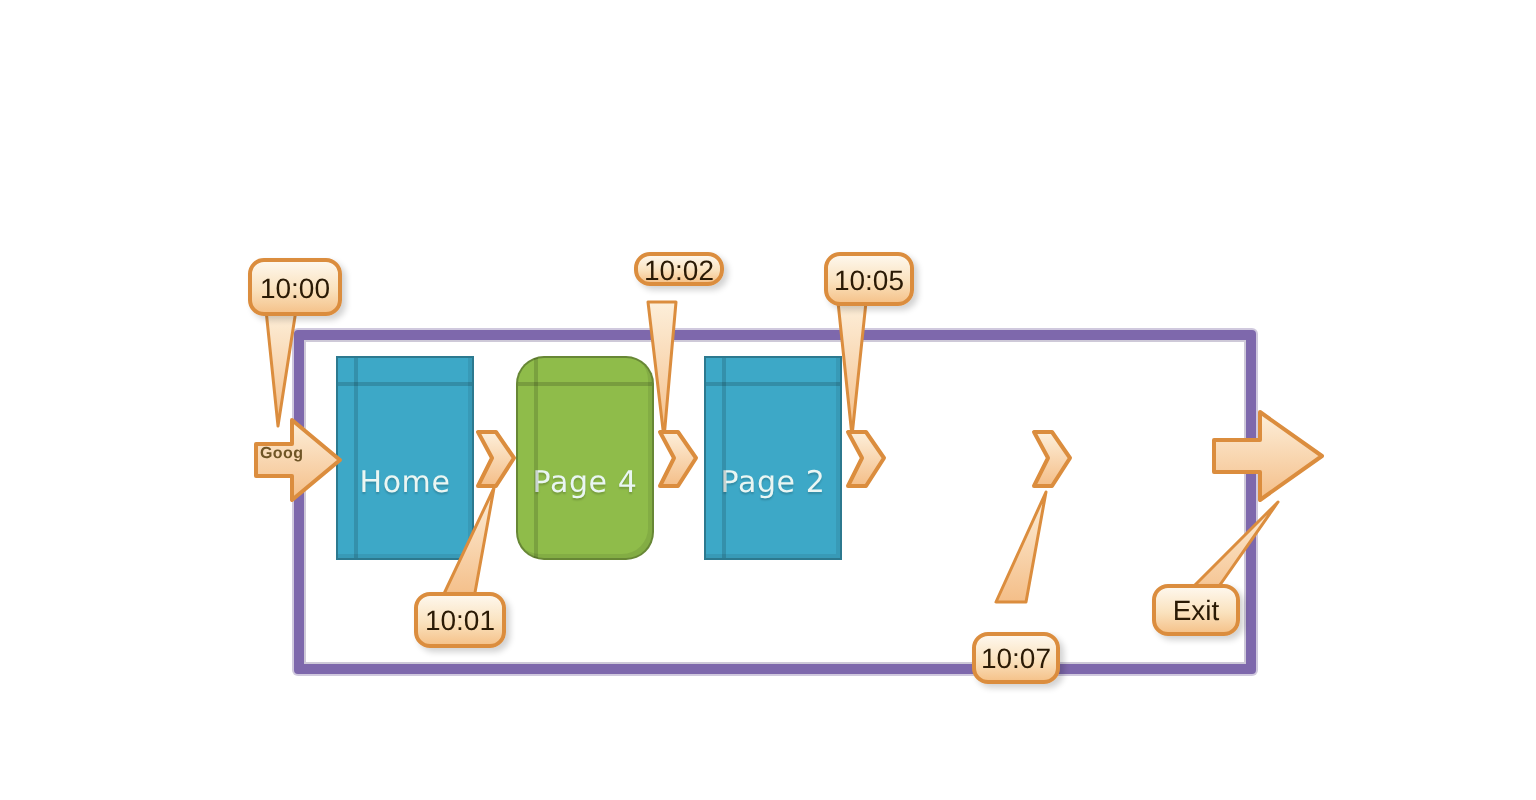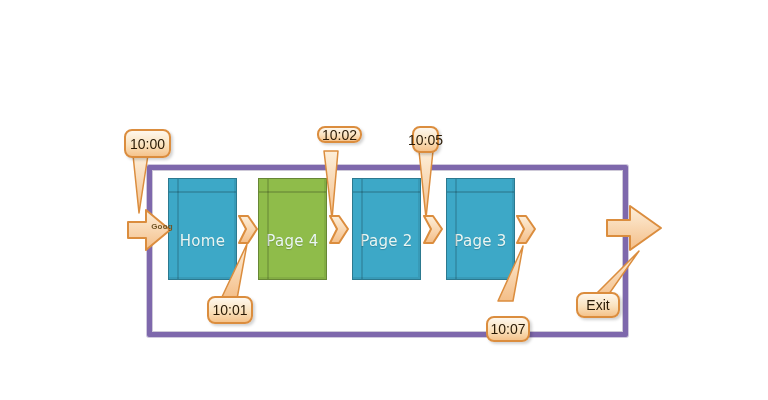--- a/index.html
+++ b/index.html
@@ -36,21 +36,21 @@
   .book {
     position: absolute;
     top: 178px;
     width: 69px; height: 102px;
     border: 1px solid rgba(0,0,0,0.28);
     box-shadow: inset -2px -2px 0 rgba(0,0,0,0.08);
     z-index: 2;
     display: flex; align-items: center; justify-content: center;
   }
   .book.teal  { background: var(--book-teal, #3DA8C7); }
-  .book.green { background: var(--book-green, #8FBC4A); }
+  .book.green { background: var(--book-green, #8FBC4A); border-radius: 14px; }
   .book::before { 
     content: ""; position: absolute; left: 0; right: 0; top: 12px;
     height: 2px; background: rgba(0,0,0,0.16);
   }
   .book::after { 
     content: ""; position: absolute; top: 0; bottom: 0; left: 8px;
     width: 2px; background: rgba(0,0,0,0.14);
   }
   .book-label {
     font-family: "DejaVu Sans", sans-serif;
@@ -92,44 +92,39 @@
     color: var(--callout-text, #2A1A05);
   }
   .entry-label {
     position: absolute;
     left: 130px; top: 222px;
     width: 32px;
     z-index: 4;
     font-size: 8px;
     font-weight: bold;
     color: #6F5526;
-    text-align: center;
     letter-spacing: 0.2px;
-    margin-left: 16px;
   }
 </style>
 </head>
 <body>
 
 <div class="stage">
 
 
   <div class="frame"></div>
 
   <div class="book teal" style="left:168px">
     <span class="book-label">Home</span>
   </div>
   <div class="book green" style="left:258px">
     <span class="book-label">Page 4</span>
   </div>
   <div class="book teal" style="left:352px">
     <span class="book-label">Page 2</span>
-  </div>
-  <div class="book teal" style="left:446px">
-    <span class="book-label">Page 3</span>
   </div>
 
   <svg class="overlay" viewBox="0 0 768 400">
     <defs>
       <linearGradient id="gPeach" x1="0" y1="0" x2="0" y2="1">
         <stop offset="0" stop-color="#FDEFDA"></stop>
         <stop offset="1" stop-color="#F4BE88"></stop>
       </linearGradient>
     </defs>
 
@@ -151,21 +146,21 @@
   </svg>
 
   <span class="entry-label">Goog</span>
 
   <div class="callout" style="left:124px; top:129px; width:47px; height:29px;">
     <span>10:00</span>
   </div>
   <div class="callout" style="left:317px; top:126px; width:45px; height:17px;">
     <span>10:02</span>
   </div>
-  <div class="callout" style="left:412px; top:126px; width:27px; height:27px;">
+  <div class="callout" style="left:412px; top:126px; width:45px; height:27px;">
     <span>10:05</span>
   </div>
   <div class="callout" style="left:207px; top:296px; width:46px; height:28px;">
     <span>10:01</span>
   </div>
   <div class="callout" style="left:486px; top:298px; width:44px; height:26px;margin-top:18px;">
     <span>10:07</span>
   </div>
   <div class="callout" style="left:576px; top:292px; width:44px; height:26px;">
     <span>Exit</span>

